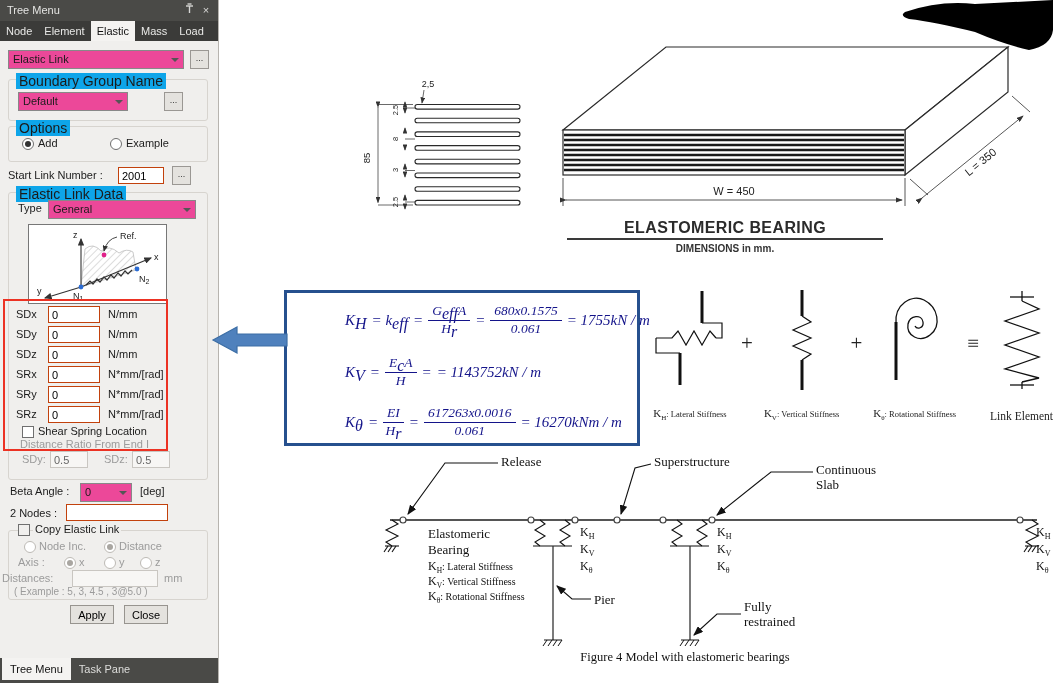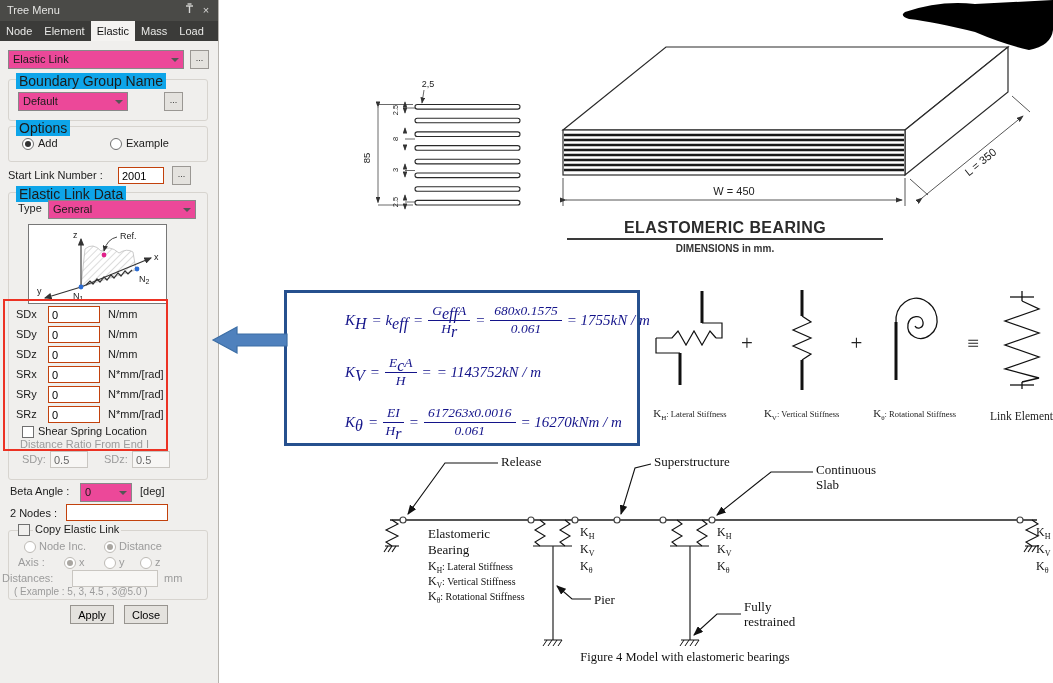--- a/index.html
+++ b/index.html
@@ -210,20 +210,23 @@
     <span class="radio dis" style="left:140px;top:557px;"></span>
     <span class="lbl gray" style="left:155px;top:556px;">z</span>
     <span class="lbl gray" style="left:2px;top:572px;">Distances:</span>
     <input class="txt dis" style="left: 72px; top: 570px; width: 86px;" disabled="" value="">
     <span class="lbl gray" style="left:164px;top:572px;">mm</span>
     <span class="lbl gray" style="left:14px;top:586px;font-size:10px;">( Example :  5, 3, 4.5 , 3@5.0 )</span>
 
     <button class="btn" style="left:70px;top:605px;width:44px;">Apply</button>
     <button class="btn" style="left:124px;top:605px;width:44px;">Close</button>
 
+    <div id="bottombar">
+      <span class="btab active" style="margin-left:2px;margin-top:0;">Tree Menu</span><span class="btab">Task Pane</span>
+    </div>
   </div>
 
   <div id="redframe"></div>
 
   <svg class="abs" style="left:210px;top:322px;z-index:25;" width="78" height="36" viewBox="0 0 78 36">
     <polygon points="3,18 27,5 27,12 77,12 77,24 27,24 27,31" fill="#4f81bd" stroke="#3c6ea5" stroke-width="1.2"></polygon>
   </svg>
 
   <svg class="abs" style="left:358px;top:52px;" width="168" height="165" viewBox="0 0 168 165">
     <defs>

